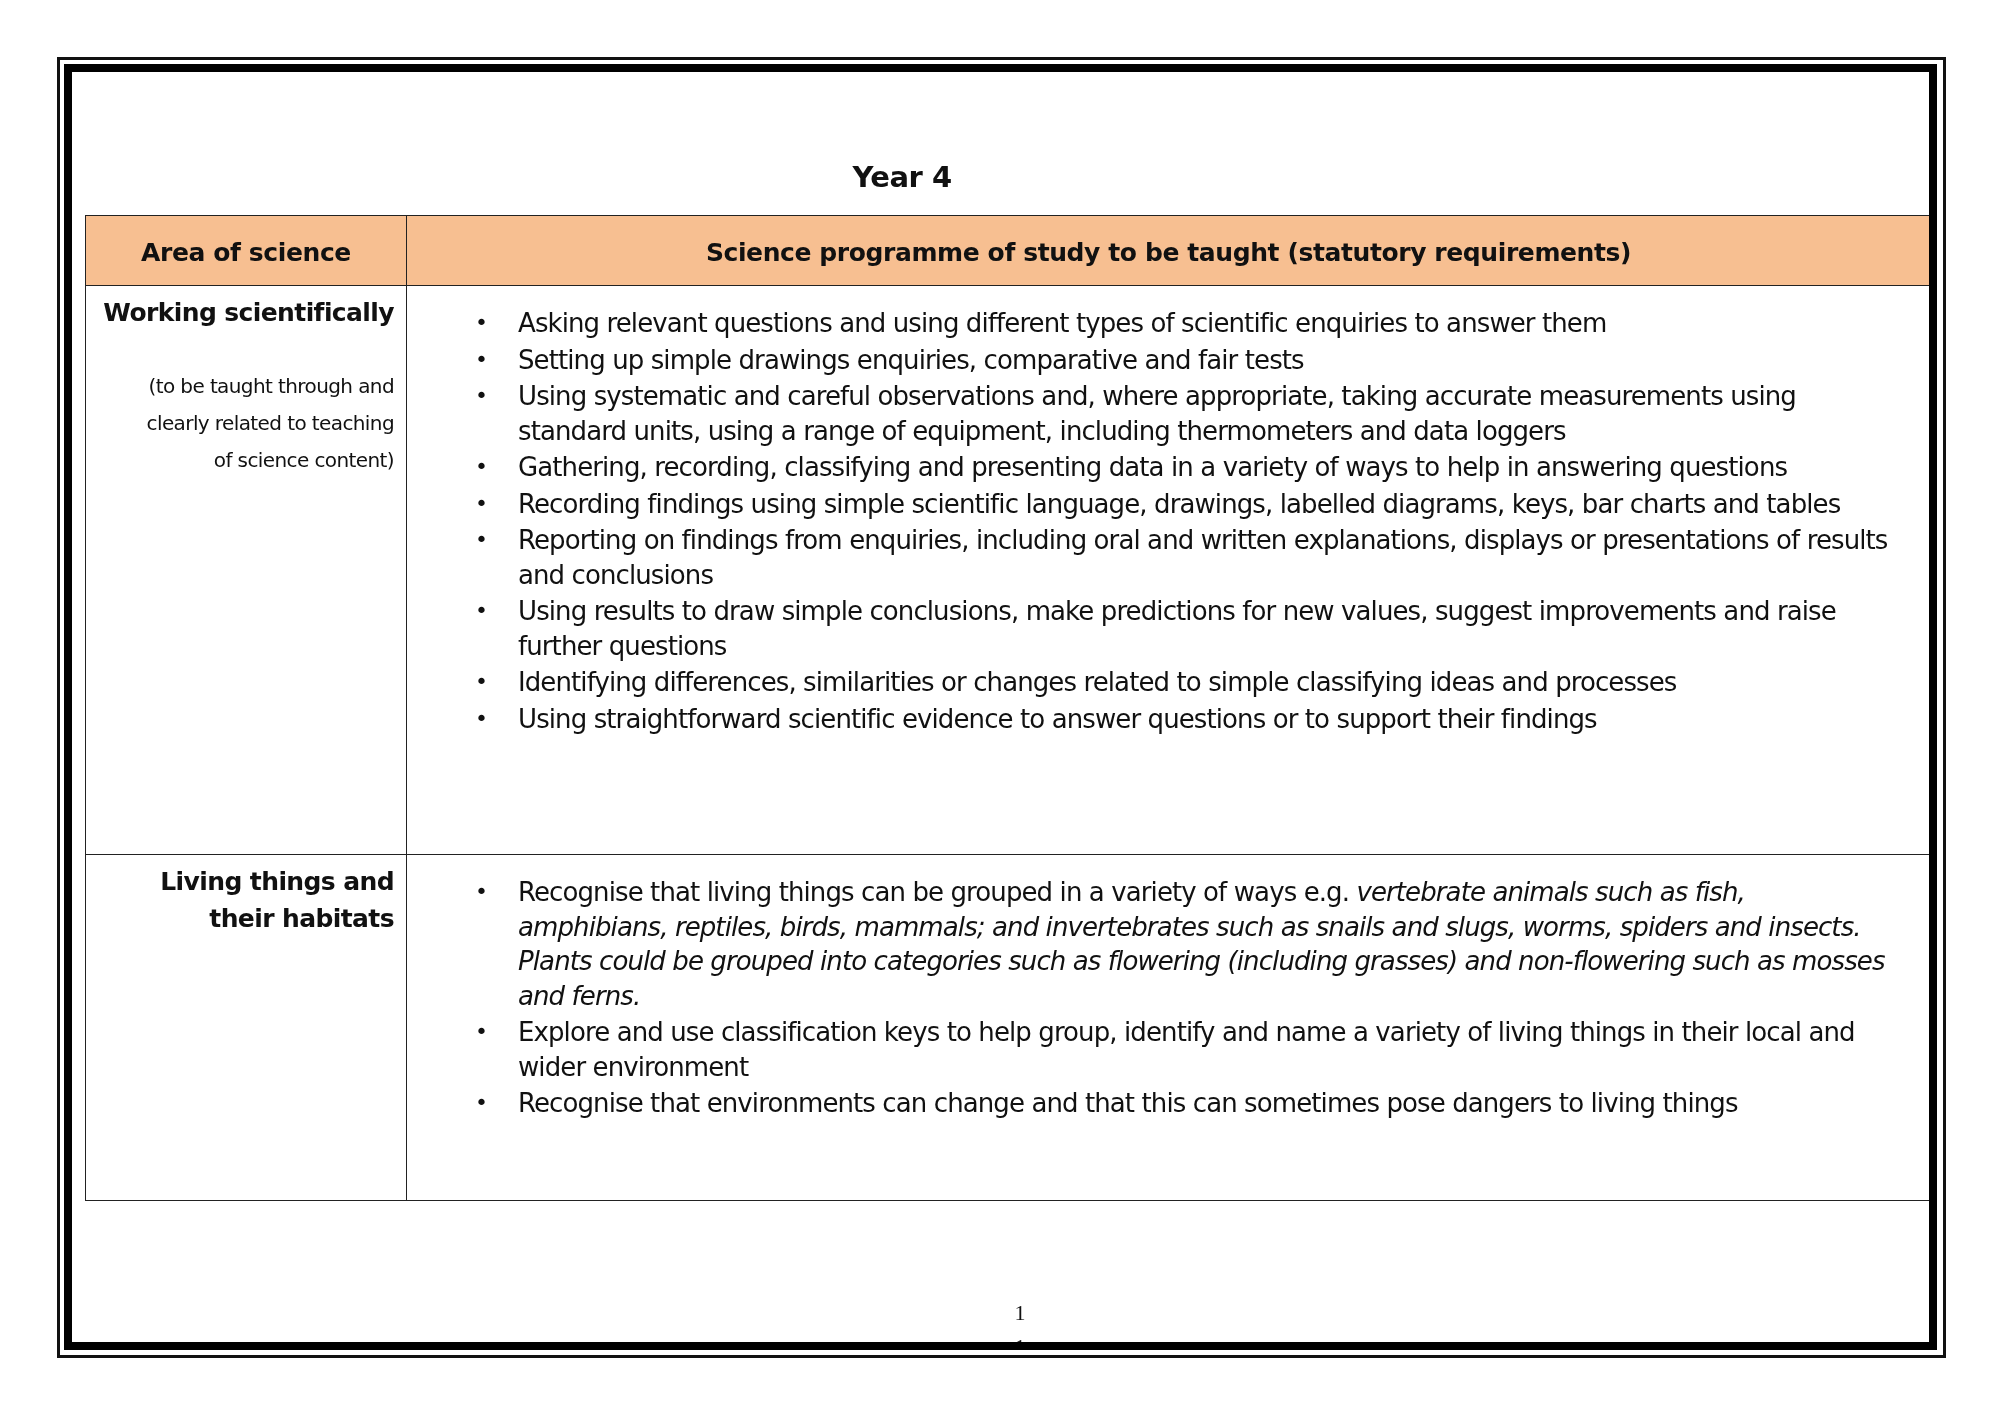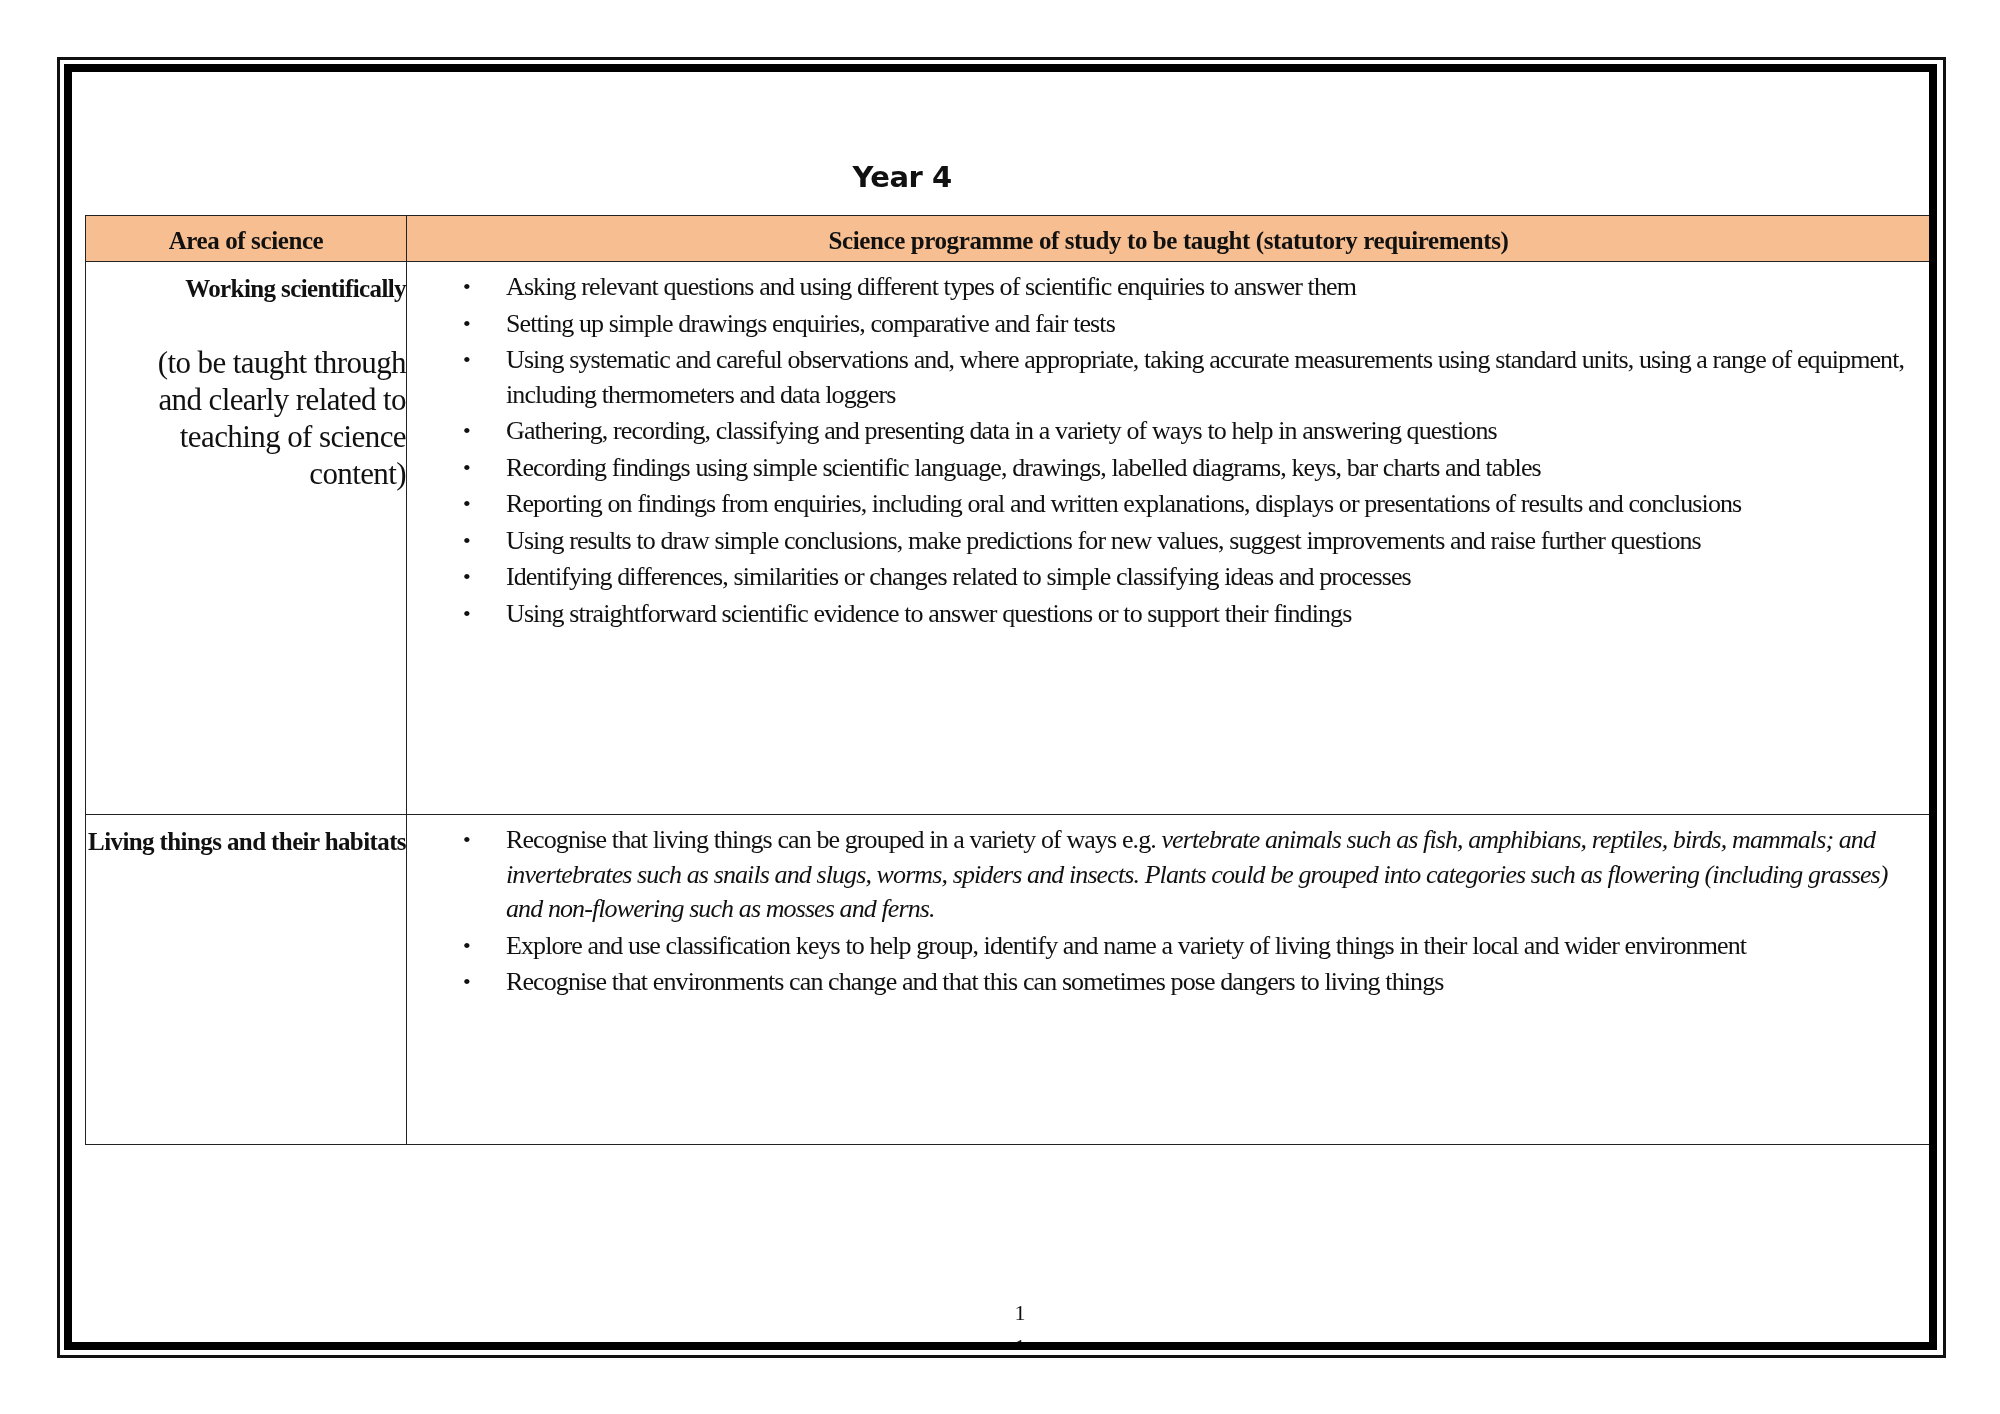--- a/index.html
+++ b/index.html
@@ -6,29 +6,29 @@
   body { width: 2000px; height: 1414px; position: relative; overflow: hidden;
          font-family: "DejaVu Sans", sans-serif; color: #111; }
   .outer-border { position: absolute; left: 57px; top: 57px; width: 1883px; height: 1295px;
                   border: 3px solid #111; }
   .inner-border { position: absolute; left: 64px; top: 64px; width: 1857px; height: 1270px;
                   border: 8px solid #000; overflow: hidden; }
   .title { position: absolute; left: 0; top: 88px; width: 1660px; text-align: center;
            font-weight: bold; font-size: 29px; letter-spacing: -0.5px; }
   table.pos { position: absolute; left: 13px; top: 143px; width: 1845px; border-collapse: collapse;
               table-layout: fixed; }
-  table.pos th, table.pos td { border: 1.5px solid #222; vertical-align: top; padding: 0; font-family: Liberation Serif, serif; }
+  table.pos th, table.pos td { border: 1.5px solid #222; vertical-align: top; padding: 12px; }
   table.pos tr > *:last-child { border-right: none; }
   col.c1 { width: 321px; }
   th { background: #F7BF91; font-weight: bold; font-size: 25px; height: 45px; text-align: center;
        vertical-align: middle !important; letter-spacing: -0.4px; }
   th span { display: inline-block; padding-top: 4px; }
   td.area { text-align: right; font-size: 25px; padding-top: 8px !important; }
   .area-title { font-weight: bold; letter-spacing: -0.6px; line-height: 37px; display: block; }
-  .area-note { display: block; margin-top: 37px; line-height: 37px; font-size: 31px; letter-spacing: -0.6px; margin-left: 36px; }
+  .area-note { display: block; margin-top: 37px; line-height: 37px; font-size: 20px; letter-spacing: -0.6px; margin-left: 36px; }
   ul.reqs { list-style: none; margin: 0; padding: 8px 20px 14px 0; font-size: 26px; letter-spacing: -0.9px; }
   ul.reqs li { position: relative; padding-left: 99px; line-height: 34.5px; margin-bottom: 2px; }
   ul.reqs li .bullet { position: absolute; left: 56px; top: 0; font-size: 22px; }
   ul.reqs li .it { font-style: italic; }
   tr.r1 td { height: 544px; }
   tr.r2 td { height: 321px; }
   .page-num { position: absolute; left: 938px; top: 1224px; font-family: "Liberation Serif", serif;
               font-size: 22px; line-height: 34px; text-align: center; width: 20px; }
 </style>
 </head>

